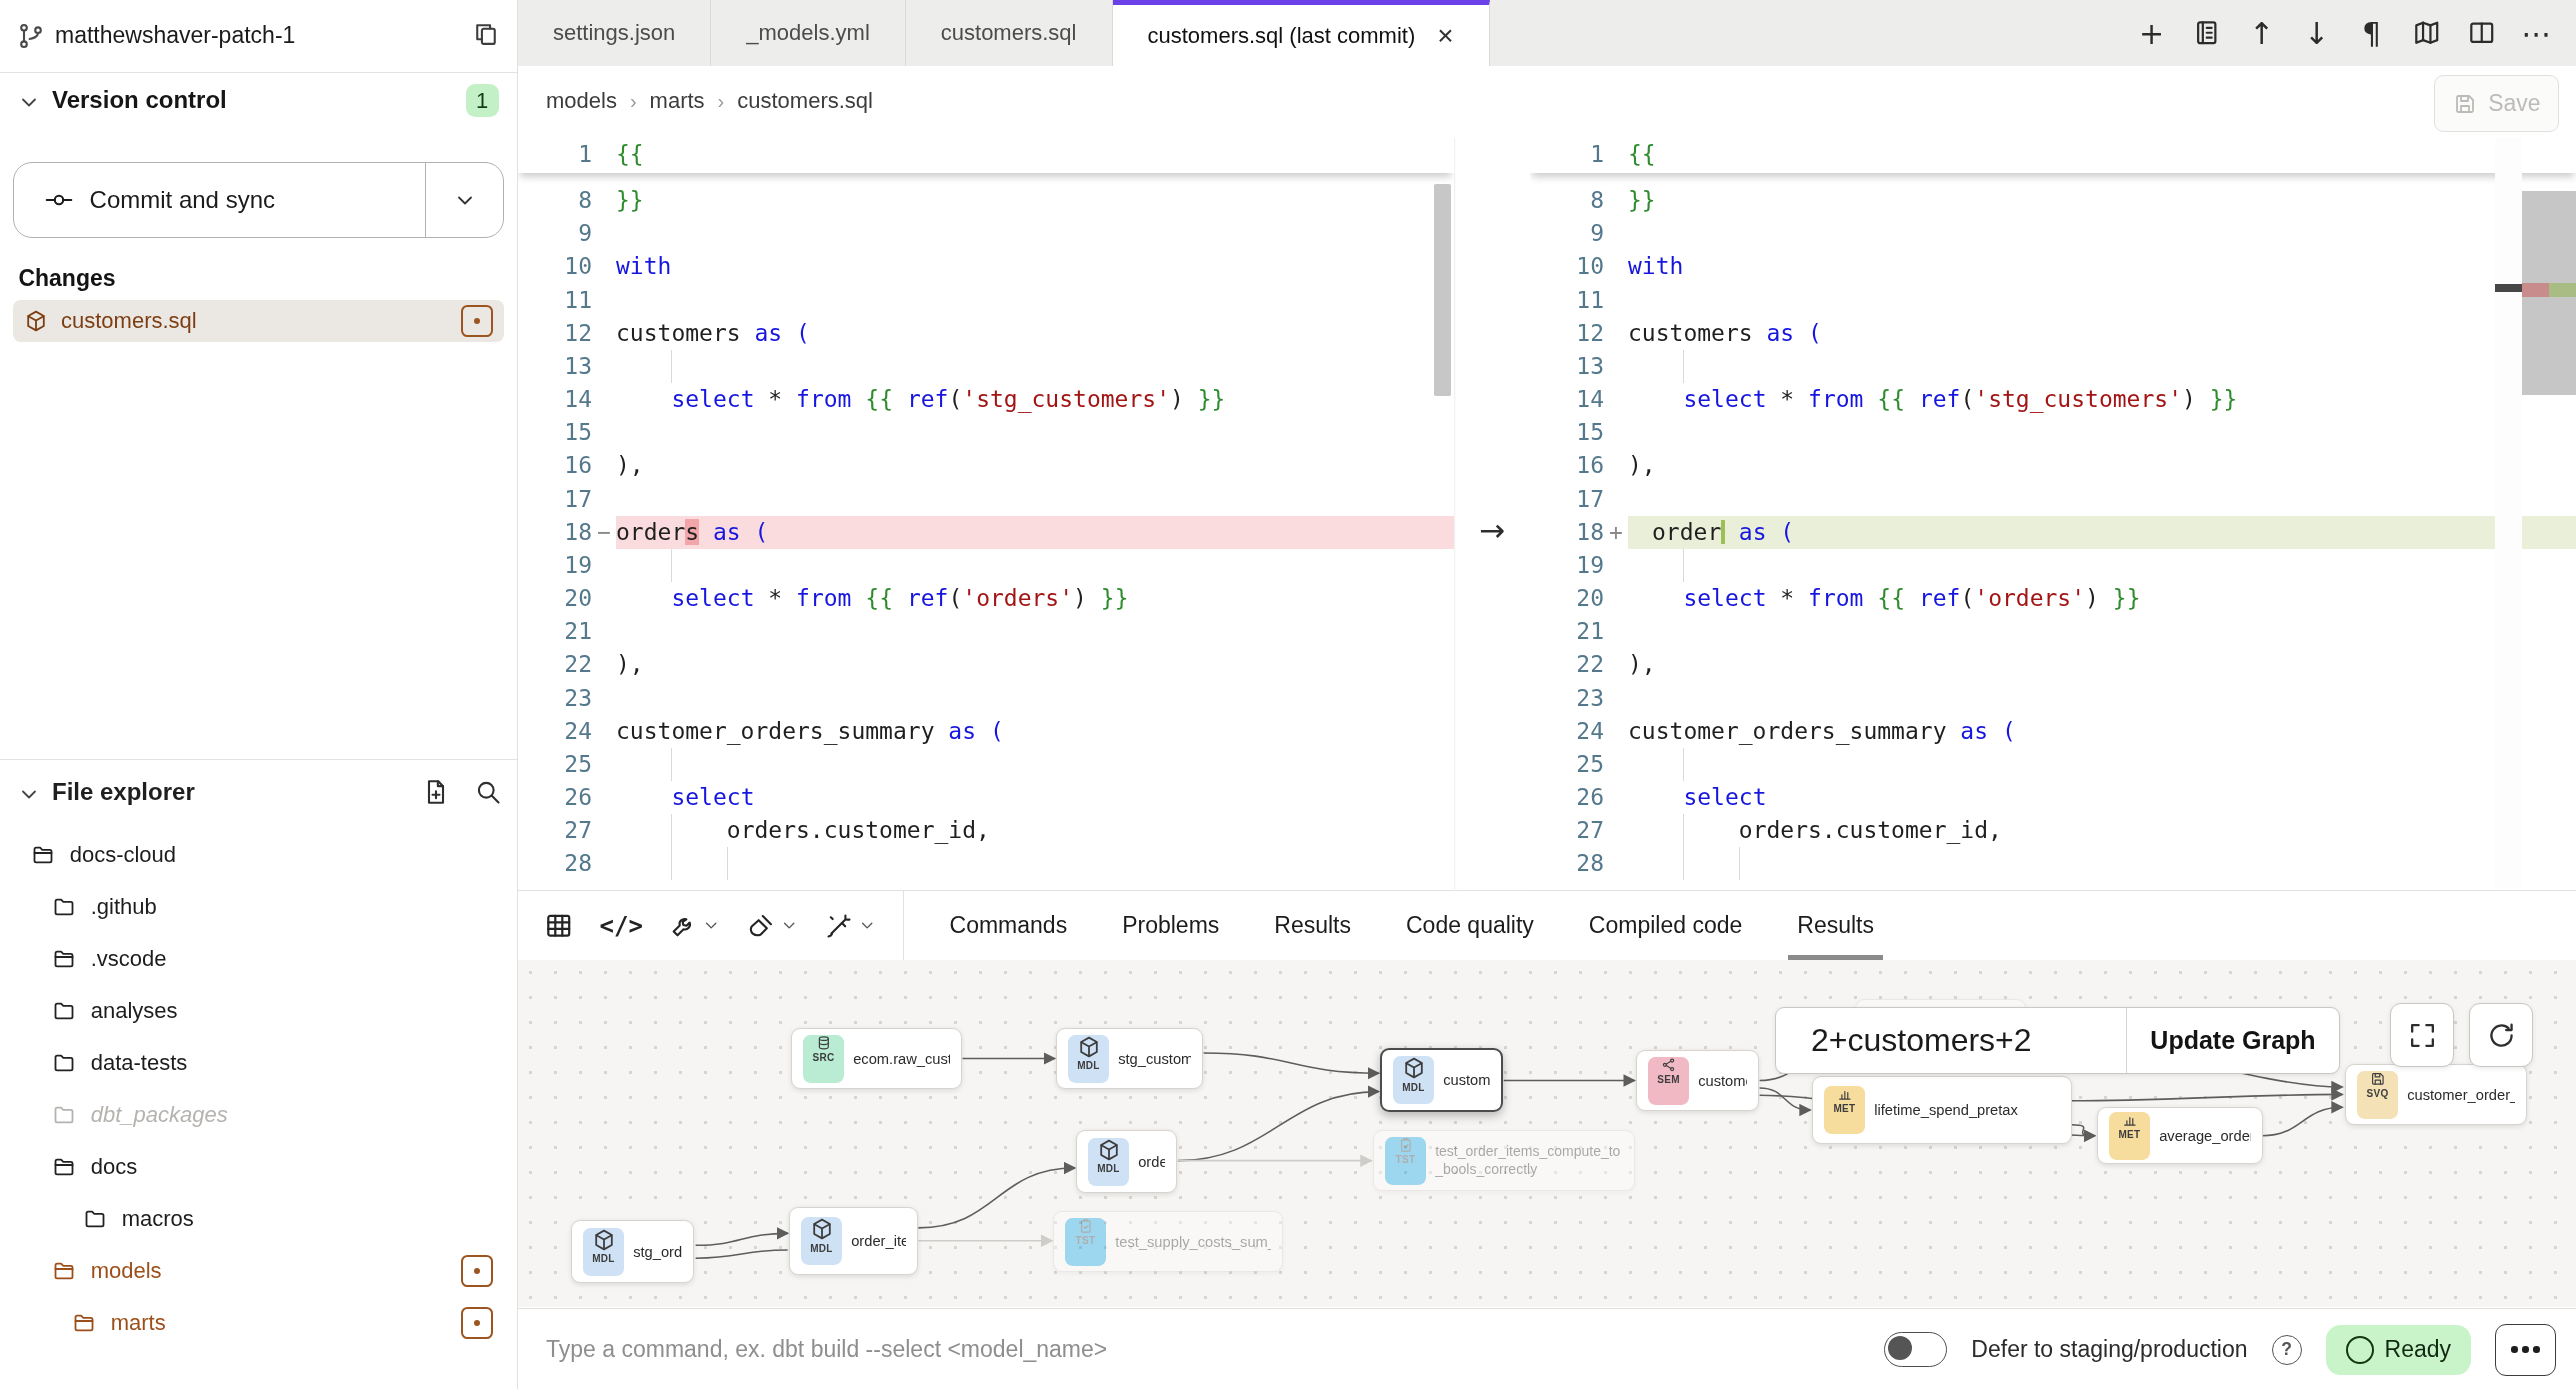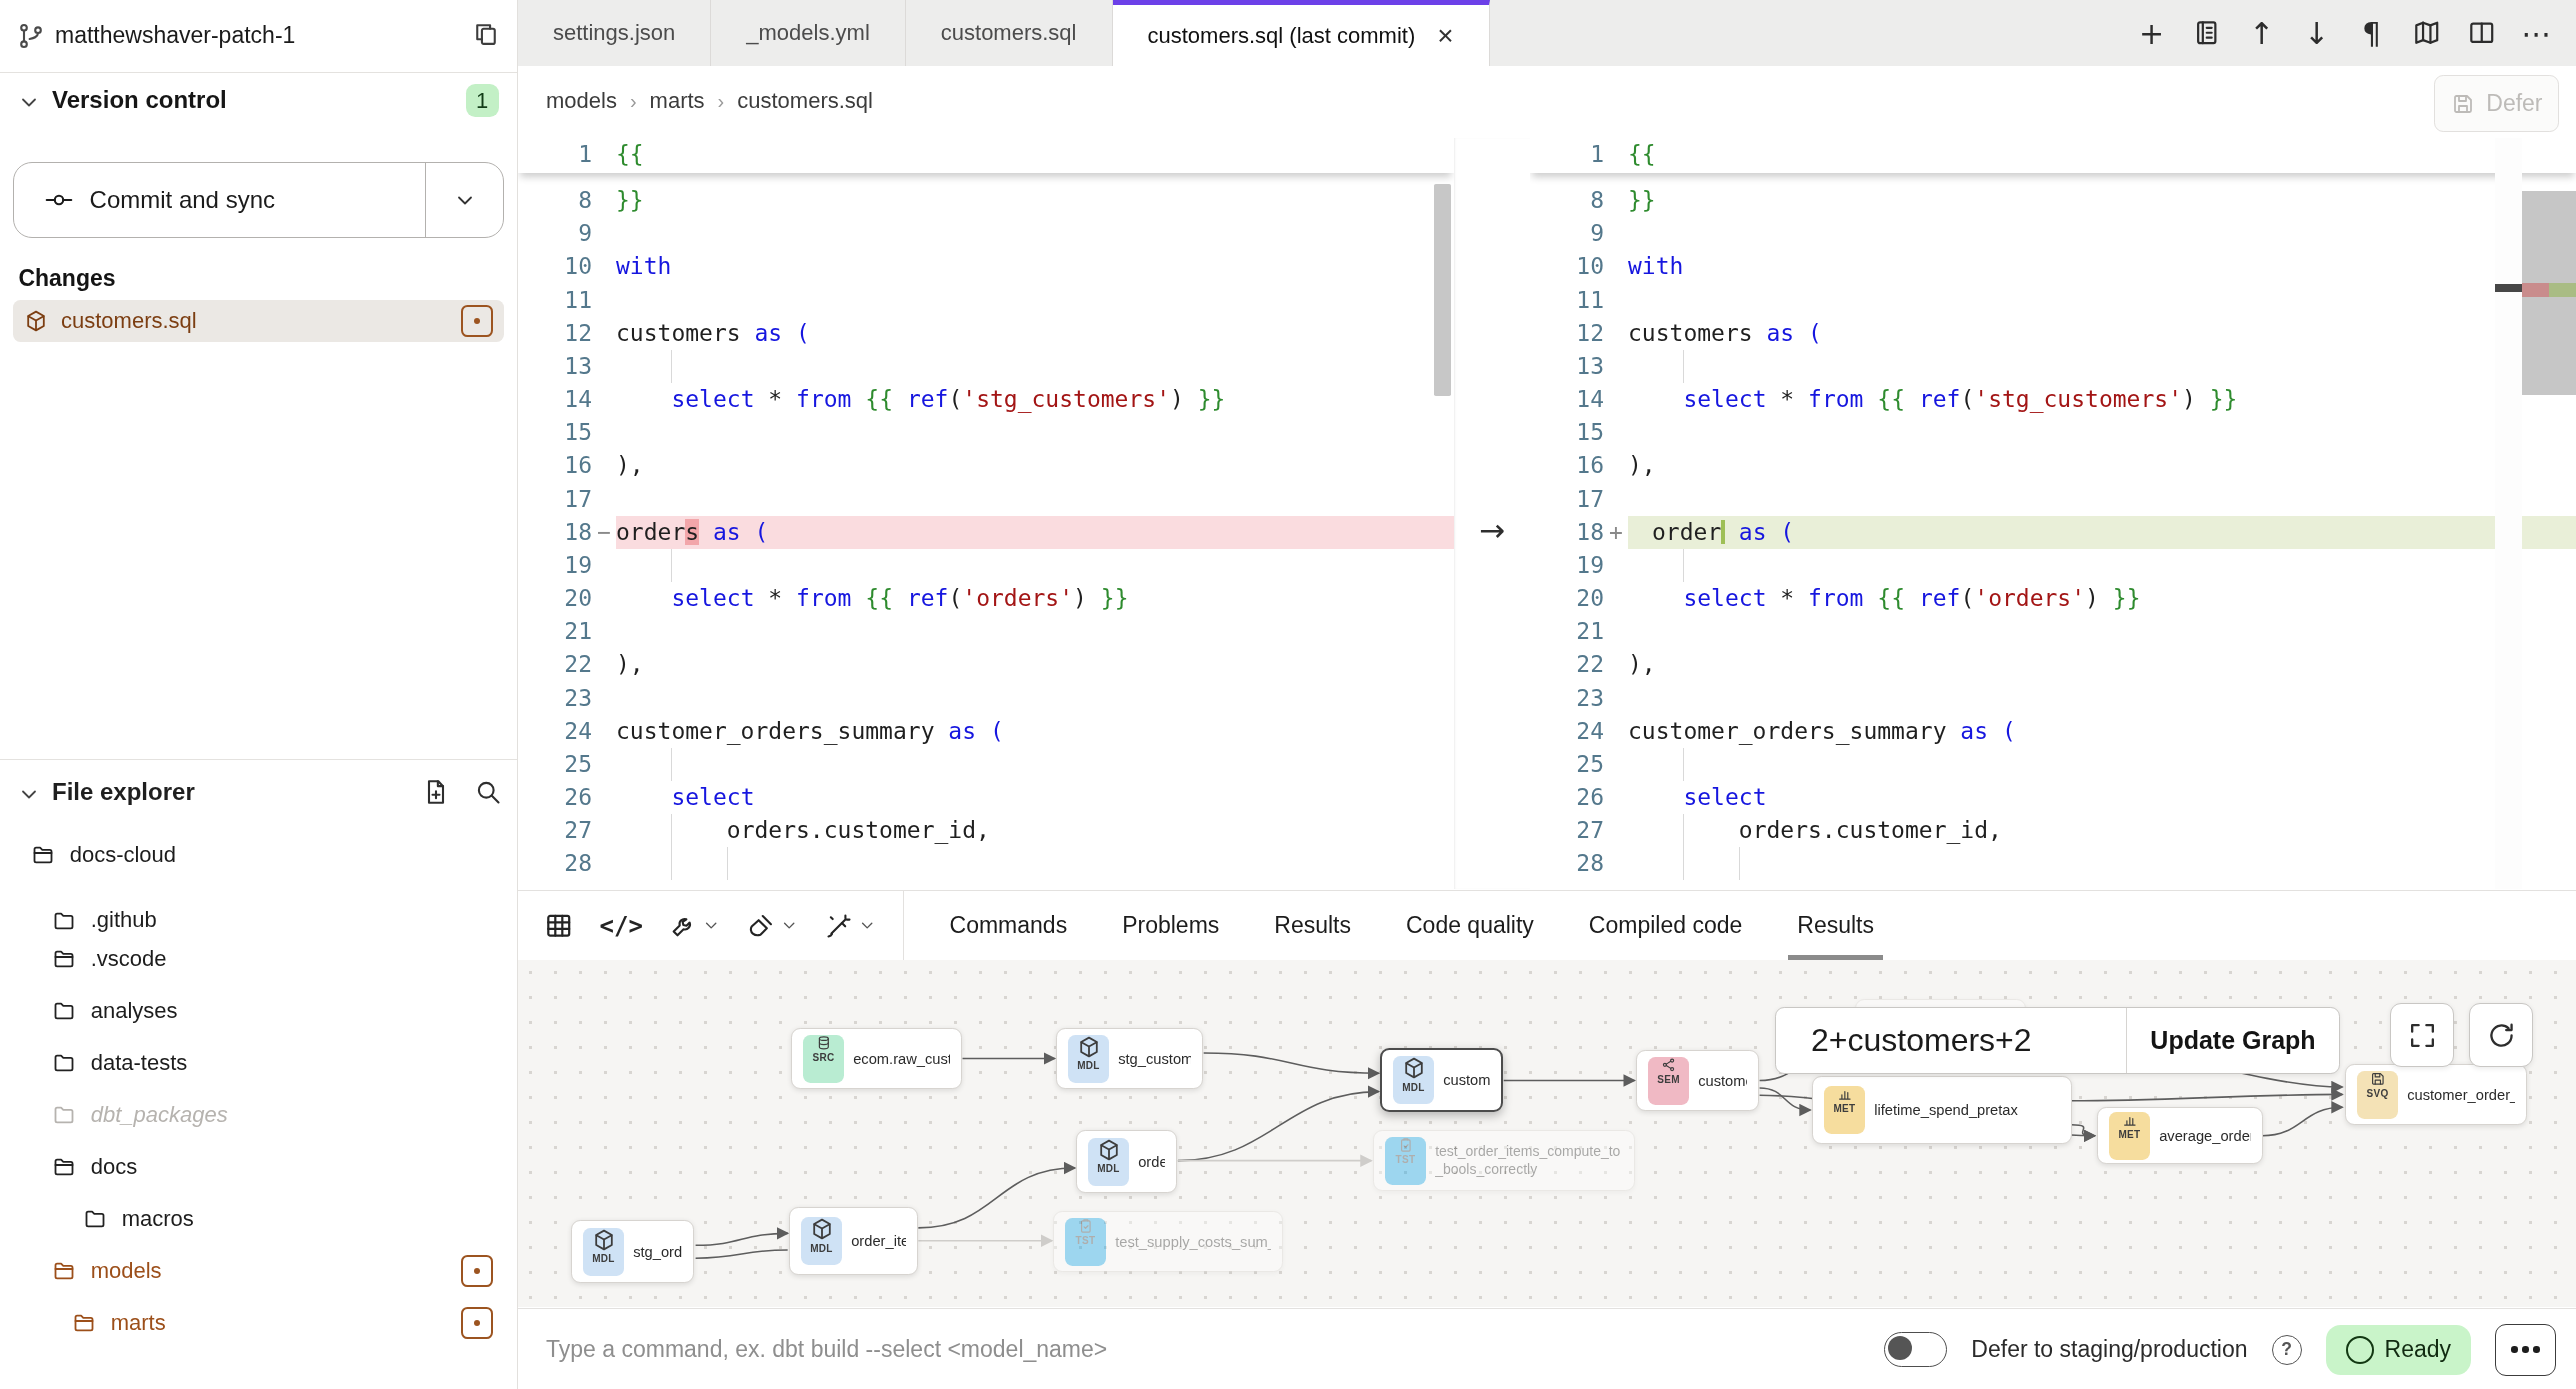--- a/index.html
+++ b/index.html
@@ -222,21 +222,21 @@
     <div id="tree">
         <div class="tree-row t-normal" style="padding-left: 31px;">
           <span class="ticon">
             <svg class="ic" width="24" height="24" viewBox="0 0 24 24">
               <path d="M3.5 6.2c0-.9.7-1.6 1.6-1.6h4l2.2 2.3h7.6c.9 0 1.6.7 1.6 1.6v9.3c0 .9-.7 1.6-1.6 1.6H5.1c-.9 0-1.6-.7-1.6-1.6z"></path>
               <path d="M3.5 10h17"></path>
             </svg>
           </span>
           <span class="tlabel">docs-cloud</span>
         </div>
-        <div class="tree-row t-normal" style="padding-left: 52px; align-items: flex-end;">
+        <div class="tree-row t-normal" style="padding-left: 52px;">
           <span class="ticon">
             <svg class="ic" width="24" height="24" viewBox="0 0 24 24">
               <path d="M3.5 6.2c0-.9.7-1.6 1.6-1.6h4l2.2 2.3h7.6c.9 0 1.6.7 1.6 1.6v9.3c0 .9-.7 1.6-1.6 1.6H5.1c-.9 0-1.6-.7-1.6-1.6z"></path>
             </svg>
           </span>
           <span class="tlabel">.github</span>
         </div>
         <div class="tree-row t-normal" style="padding-left: 52px;">
           <span class="ticon">
             <svg class="ic" width="24" height="24" viewBox="0 0 24 24">
@@ -359,21 +359,21 @@
         <span class="sep">›</span>
         <span>customers.sql</span>
       </div>
     <div id="save-btn">
       <span id="save-ic">
           <svg class="ic" width="24" height="24" viewBox="0 0 24 24">
             <path d="M4 5.4c0-.8.6-1.4 1.4-1.4H16L20 8v10.6c0 .8-.6 1.4-1.4 1.4H5.4A1.4 1.4 0 0 1 4 18.6z"></path>
             <path d="M8 4v5h7V4M8 20v-6h8v6"></path>
           </svg>
         </span>
-      <span>Defer</span>
+      <span>Save</span>
     </div>
   </div>
 
   <div id="editor">
     <div class="pane" id="pane-left">
         <div class="code-row" style="top: 46px;">
           <span class="num">8</span>
           <span class="sign"></span>
           <span class="content"><span class="tok-br">}}</span></span>
         </div>

